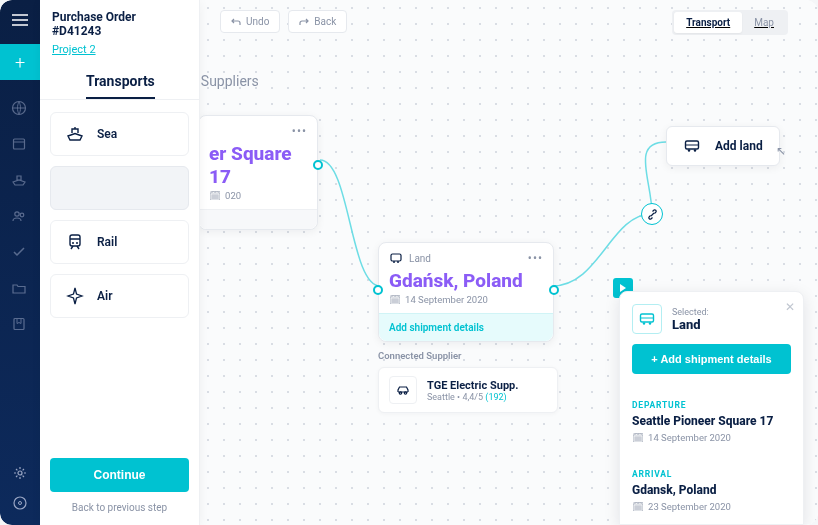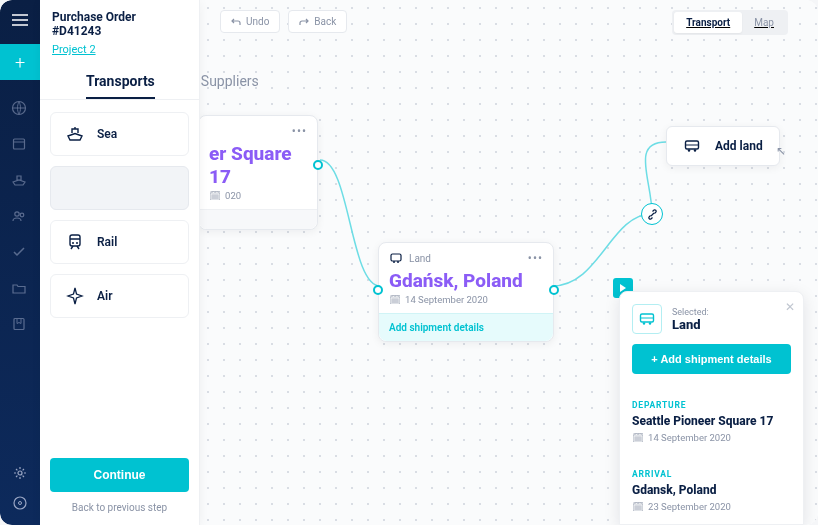--- a/index.html
+++ b/index.html
@@ -277,20 +277,36 @@
       <span>Add land</span>
     </div>
     <span style="position:absolute;left:576px;top:144px;font-size:12px;color:#8a93a6">↖</span>
 
     <div class="playbtn" style="left:413px; top:278px">
       <svg width="8" height="8" viewBox="0 0 8 8">
           <path d="M1 0l6 4-6 4z" fill="#fff"></path>
         </svg>
     </div>
 
+    <div class="supblock" style="left:178px; top:350px">
+      <div class="suplabel">Connected Supplier</div>
+      <div class="supcard">
+        <div class="supicon">
+            <svg width="16" height="16" viewBox="0 0 16 16">
+              <path d="M3 10V8l1.5-3h7L13 8v2M3 10h10" fill="none" stroke="#0a1f44" stroke-width="1.2"></path>
+              <circle cx="5.5" cy="11" r="1.2" fill="none" stroke="#0a1f44" stroke-width="1.2"></circle>
+              <circle cx="10.5" cy="11" r="1.2" fill="none" stroke="#0a1f44" stroke-width="1.2"></circle>
+            </svg>
+          </div>
+        <div>
+          <div class="supname">TGE Electric Supp.</div>
+          <div class="supmeta"><span>Seattle</span> • <span>4,4/5</span> <span class="cnt">(192)</span></div>
+        </div>
+      </div>
+    </div>
 
     <div class="drawer">
       <div class="close">✕</div>
       <div class="selrow">
         <div class="selicon">
             <svg width="18" height="18" viewBox="0 0 18 18">
               <rect x="2.5" y="4" width="13" height="8" rx="1.5" fill="none" stroke="#00c2d1" stroke-width="1.4"></rect>
               <circle cx="6" cy="13.5" r="1.2" fill="#00c2d1"></circle>
               <circle cx="12" cy="13.5" r="1.2" fill="#00c2d1"></circle>
               <path d="M2.5 8h13" stroke="#00c2d1" stroke-width="1"></path>

